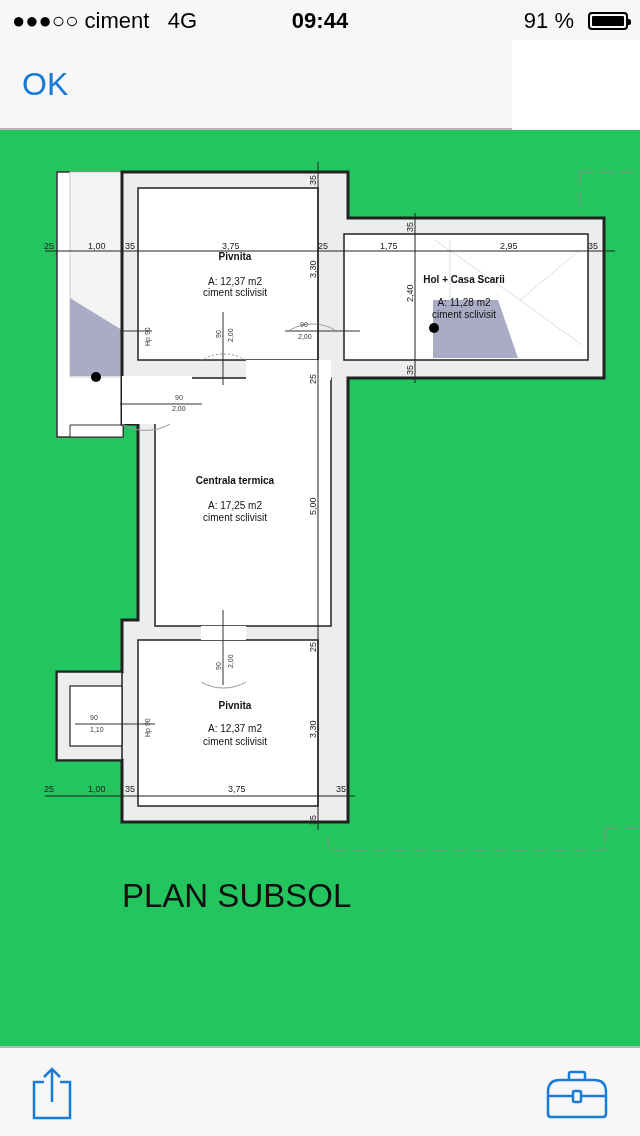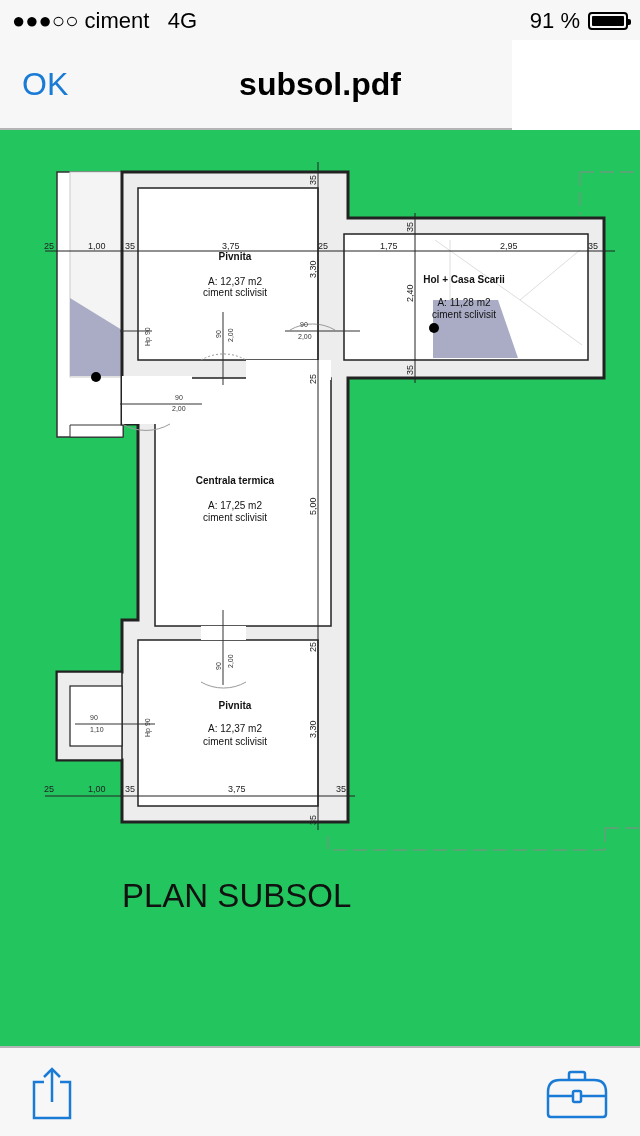--- a/index.html
+++ b/index.html
@@ -1,52 +1,52 @@
 <!DOCTYPE html>
 <html><head>
 <meta charset="utf-8">
 <style>
   html, body { margin:0; padding:0; }
   body { width:640px; height:1136px; position:relative; overflow:hidden; background:#fff; font-family:"Liberation Sans", sans-serif; }
   .status-bar { position:absolute; left:0; top:0; width:640px; height:40px; background:#f7f7f7; font-size:22px; color:#000; }
   .status-bar .left { position:absolute; left:12px; top:8px; }
   .status-bar .center { position:absolute; left:0; width:640px; text-align:center; top:8px; font-weight:bold; }
-  .status-bar .right { position:absolute; right:12px; top:8px; display:flex; align-items:center; gap:8px; }
+  .status-bar .right { position:absolute; right:12px; top:8px; display:flex; align-items:center; gap:14px; }
   .battery { width:40px; height:18px; border:2px solid #000; border-radius:4px; position:relative; box-sizing:border-box; }
   .battery .fill { position:absolute; left:2px; top:2px; bottom:2px; width:32px; background:#000; border-radius:1px; }
   .battery .nub { position:absolute; right:-5px; top:5px; width:3px; height:6px; background:#000; border-radius:0 2px 2px 0; }
   .nav-bar { position:absolute; left:0; top:40px; width:512px; height:88px; background:#f7f7f7; border-bottom:2px solid #b5b5b5; }
   .nav-bar .ok { position:absolute; left:22px; top:26px; color:#1a7bd6; font-size:32px; cursor:pointer; }
   .nav-bar .title { position:absolute; left:0; width:640px; text-align:center; top:26px; font-size:32px; font-weight:bold; color:#000; }
   .doc { position:absolute; left:0; top:130px; width:640px; height:916px; background:#22c55e; }
   .toolbar { position:absolute; left:0; top:1046px; width:640px; height:90px; background:#f7f7f7; border-top:2px solid #b5b5b5; }
   .tb-btn { position:absolute; cursor:pointer; }
   svg text { font-family:"Liberation Sans", sans-serif; }
 </style>
 </head>
 <body>
 
 <div class="status-bar">
   <div class="left">
     <span>●●●○○</span>
     <span>ciment</span>
     &nbsp;&nbsp;<span>4G</span>
   </div>
+  <div class="center">09:44</div>
   <div class="right">
     <span>91 %</span>
     <div class="battery">
         <div class="fill"></div>
         <div class="nub"></div>
       </div>
   </div>
 </div>
 
 <div class="nav-bar">
   <div class="ok">OK</div>
-  <div class="title">subsol.pdf</div>
 </div>
 
 <div class="doc">
   <svg width="640" height="916" viewBox="0 130 640 916">
 
     <path d="M580 172 H640 M580 172 V215 M605 828 V850 H328 V836 M605 828 H640" stroke="#888" stroke-width="1" fill="none" stroke-dasharray="14 6"></path>
 
     <rect x="57" y="172" width="66" height="265" fill="#fff" stroke="#333" stroke-width="1.5"></rect>
     <rect x="70" y="172" width="52" height="205" fill="#f4f4f4" stroke="#ccc"></rect>
     <polygon points="70,298 122,330 122,376 70,376" fill="#a9acc4"></polygon>

